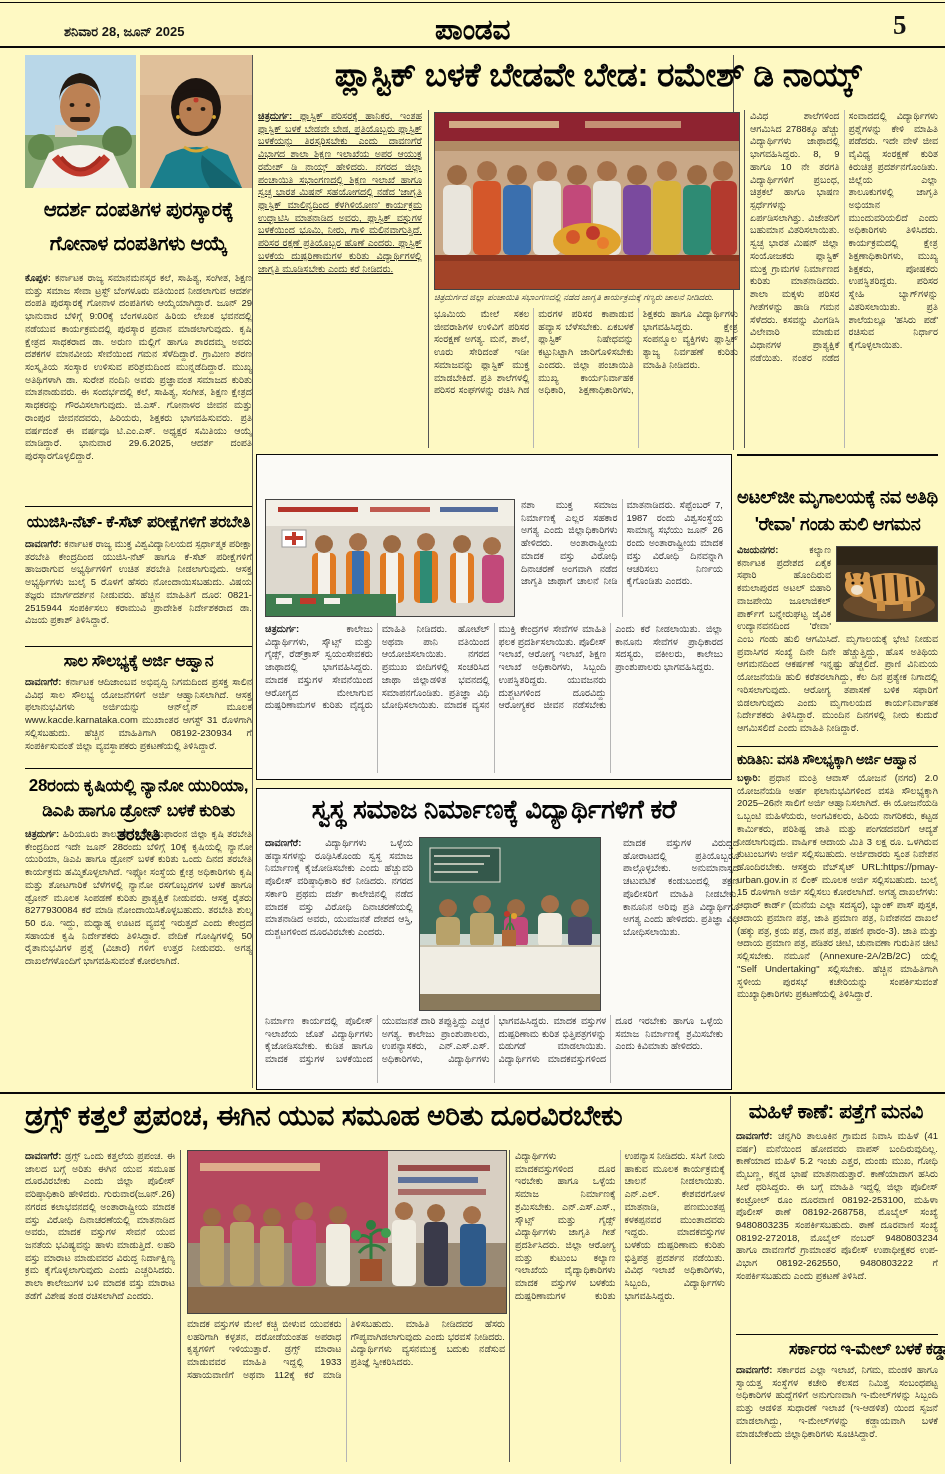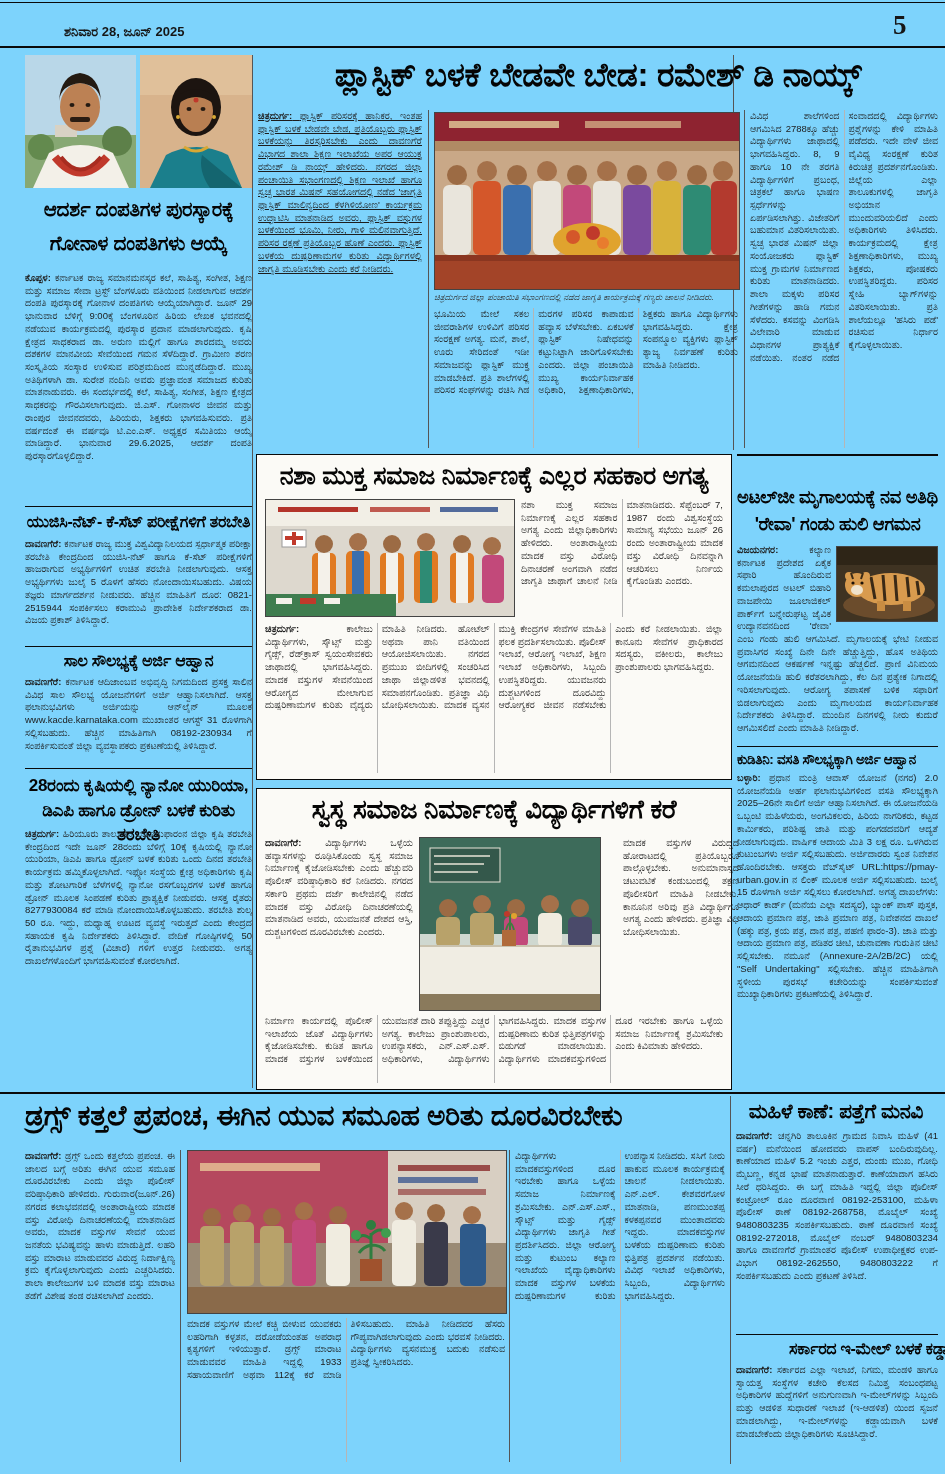--- a/index.html
+++ b/index.html
@@ -1,16 +1,16 @@
 <!DOCTYPE html>
 <html><head>
 <meta charset="utf-8">
 <style>
   html,body{margin:0;padding:0;background:#888;}
-  .page{position:relative;width:945px;height:1474px;background:#7dd3fc;margin:0 auto;
+  .page{position:relative;width:945px;height:1474px;background:#fef9c3;margin:0 auto;
         font-family:"Liberation Sans","DejaVu Sans",sans-serif;color:#161616;overflow:hidden;}
   .abs{position:absolute;}
   .rule{position:absolute;background:#0a0a0a;}
   .vrule{position:absolute;width:1px;background:#555;}
   .hl{font-weight:700;color:#050505;letter-spacing:-0.3px;line-height:1.15;}
   .center{text-align:center;}
   .bt{font-size:9.5px;line-height:1.34;text-align:justify;color:#1d1d1d;overflow:hidden;}
   .dl{font-weight:700;}
   .c2{column-count:2;column-gap:9px;column-rule:1px solid #b5b5b5;}
   .c3{column-count:3;column-gap:9px;column-rule:1px solid #b5b5b5;}
@@ -23,20 +23,21 @@
 </style>
 </head>
 <body>
 
 <div class="page">
 
   <div class="rule" style="left:0;top:2px;width:945px;height:1px;"></div>
 
   <div class="abs" style="left:0;top:0;width:945px;height:48px;">
     <div class="abs" style="left:64px;top:24px;font-size:13px;font-weight:700;">ಶನಿವಾರ 28, ಜೂನ್ 2025</div>
+    <div class="abs hl center" style="left:0;top:14px;width:945px;font-size:28px;">ಪಾಂಡವ</div>
     <div class="abs" style="left:893px;top:10px;font-size:27px;font-weight:700;font-family:'Liberation Serif',serif;">5</div>
   </div>
   <div class="rule" style="left:0;top:46px;width:945px;height:2px;"></div>
 
   <div class="vrule" style="left:252px;top:55px;height:1033px;"></div>
   <div class="vrule" style="left:733px;top:55px;height:395px;"></div>
   <div class="vrule" style="left:730px;top:1096px;height:368px;"></div>
 
   <div class="abs photo" style="left:25px;top:55px;width:111px;height:133px;">
     <svg viewBox="0 0 111 133" preserveAspectRatio="none">
@@ -150,21 +151,20 @@
       <rect y="142" width="304" height="6" fill="#8a3620"></rect>
     </svg>
   </div>
   <div class="abs caption" style="left:434px;top:292px;width:304px;height:14px;overflow:hidden;">ಚಿತ್ರದುರ್ಗದ ಜಿಲ್ಲಾ ಪಂಚಾಯಿತಿ ಸಭಾಂಗಣದಲ್ಲಿ ನಡೆದ ಜಾಗೃತಿ ಕಾರ್ಯಕ್ರಮಕ್ಕೆ ಗಣ್ಯರು ಚಾಲನೆ ನೀಡಿದರು.</div>
   <div class="abs bt c3" style="left:434px;top:308px;width:304px;height:140px;">ಭೂಮಿಯ ಮೇಲೆ ಸಕಲ ಜೀವರಾಶಿಗಳ ಉಳಿವಿಗೆ ಪರಿಸರ ಸಂರಕ್ಷಣೆ ಅಗತ್ಯ. ಮನೆ, ಶಾಲೆ, ಊರು ಸೇರಿದಂತೆ ಇಡೀ ಸಮಾಜವನ್ನು ಪ್ಲಾಸ್ಟಿಕ್ ಮುಕ್ತ ಮಾಡಬೇಕಿದೆ. ಪ್ರತಿ ಶಾಲೆಗಳಲ್ಲಿ ಪರಿಸರ ಸಂಘಗಳನ್ನು ರಚಿಸಿ ಗಿಡ ಮರಗಳ ಪರಿಸರ ಕಾಪಾಡುವ ಹವ್ಯಾಸ ಬೆಳೆಸಬೇಕು. ಏಕಬಳಕೆ ಪ್ಲಾಸ್ಟಿಕ್ ನಿಷೇಧವನ್ನು ಕಟ್ಟುನಿಟ್ಟಾಗಿ ಜಾರಿಗೊಳಿಸಬೇಕು ಎಂದರು. ಜಿಲ್ಲಾ ಪಂಚಾಯಿತಿ ಮುಖ್ಯ ಕಾರ್ಯನಿರ್ವಾಹಕ ಅಧಿಕಾರಿ, ಶಿಕ್ಷಣಾಧಿಕಾರಿಗಳು, ಶಿಕ್ಷಕರು ಹಾಗೂ ವಿದ್ಯಾರ್ಥಿಗಳು ಭಾಗವಹಿಸಿದ್ದರು. ಕ್ಷೇತ್ರ ಸಂಪನ್ಮೂಲ ವ್ಯಕ್ತಿಗಳು ಪ್ಲಾಸ್ಟಿಕ್ ತ್ಯಾಜ್ಯ ನಿರ್ವಹಣೆ ಕುರಿತು ಮಾಹಿತಿ ನೀಡಿದರು.</div>
 
   <div class="vrule" style="left:744px;top:110px;height:338px;"></div>
   <div class="abs bt c2" style="left:750px;top:110px;width:188px;height:338px;">ವಿವಿಧ ಶಾಲೆಗಳಿಂದ ಆಗಮಿಸಿದ 2788ಕ್ಕೂ ಹೆಚ್ಚು ವಿದ್ಯಾರ್ಥಿಗಳು ಜಾಥಾದಲ್ಲಿ ಭಾಗವಹಿಸಿದ್ದರು. 8, 9 ಹಾಗೂ 10 ನೇ ತರಗತಿ ವಿದ್ಯಾರ್ಥಿಗಳಿಗೆ ಪ್ರಬಂಧ, ಚಿತ್ರಕಲೆ ಹಾಗೂ ಭಾಷಣ ಸ್ಪರ್ಧೆಗಳನ್ನು ಏರ್ಪಡಿಸಲಾಗಿತ್ತು. ವಿಜೇತರಿಗೆ ಬಹುಮಾನ ವಿತರಿಸಲಾಯಿತು. ಸ್ವಚ್ಛ ಭಾರತ ಮಿಷನ್ ಜಿಲ್ಲಾ ಸಂಯೋಜಕರು ಪ್ಲಾಸ್ಟಿಕ್ ಮುಕ್ತ ಗ್ರಾಮಗಳ ನಿರ್ಮಾಣದ ಕುರಿತು ಮಾತನಾಡಿದರು. ಶಾಲಾ ಮಕ್ಕಳು ಪರಿಸರ ಗೀತೆಗಳನ್ನು ಹಾಡಿ ಗಮನ ಸೆಳೆದರು. ಕಸವನ್ನು ವಿಂಗಡಿಸಿ ವಿಲೇವಾರಿ ಮಾಡುವ ವಿಧಾನಗಳ ಪ್ರಾತ್ಯಕ್ಷಿಕೆ ನಡೆಯಿತು. ನಂತರ ನಡೆದ ಸಂವಾದದಲ್ಲಿ ವಿದ್ಯಾರ್ಥಿಗಳು ಪ್ರಶ್ನೆಗಳನ್ನು ಕೇಳಿ ಮಾಹಿತಿ ಪಡೆದರು. ಇದೇ ವೇಳೆ ಜೀವ ವೈವಿಧ್ಯ ಸಂರಕ್ಷಣೆ ಕುರಿತ ಕಿರುಚಿತ್ರ ಪ್ರದರ್ಶನಗೊಂಡಿತು. ಜಿಲ್ಲೆಯ ಎಲ್ಲಾ ತಾಲೂಕುಗಳಲ್ಲಿ ಜಾಗೃತಿ ಅಭಿಯಾನ ಮುಂದುವರಿಯಲಿದೆ ಎಂದು ಅಧಿಕಾರಿಗಳು ತಿಳಿಸಿದರು. ಕಾರ್ಯಕ್ರಮದಲ್ಲಿ ಕ್ಷೇತ್ರ ಶಿಕ್ಷಣಾಧಿಕಾರಿಗಳು, ಮುಖ್ಯ ಶಿಕ್ಷಕರು, ಪೋಷಕರು ಉಪಸ್ಥಿತರಿದ್ದರು. ಪರಿಸರ ಸ್ನೇಹಿ ಬ್ಯಾಗ್‌ಗಳನ್ನು ವಿತರಿಸಲಾಯಿತು. ಪ್ರತಿ ಶಾಲೆಯಲ್ಲೂ 'ಹಸಿರು ಪಡೆ' ರಚಿಸುವ ನಿರ್ಧಾರ ಕೈಗೊಳ್ಳಲಾಯಿತು.</div>
 
   <div class="abs box" style="left:256px;top:454px;width:474px;height:324px;">
-    <div class="hl center" style="font-size:25px;margin-top:6px;">ನಶಾ ಮುಕ್ತ ಸಮಾಜ ನಿರ್ಮಾಣಕ್ಕೆ ಎಲ್ಲರ ಸಹಕಾರ ಅಗತ್ಯ</div>
     <div class="photo" style="position:absolute;left:8px;top:44px;width:248px;height:116px;border:1px solid #444;">
       <svg viewBox="0 0 248 116" preserveAspectRatio="none">
         <rect width="248" height="116" fill="#ddd8ce"></rect>
         <rect width="248" height="26" fill="#f2efe6"></rect>
         <rect x="12" y="7" width="80" height="5" fill="#b3342a"></rect>
           <rect x="104" y="7" width="60" height="5" fill="#b3342a" opacity="0.8"></rect>
           <rect x="174" y="7" width="58" height="5" fill="#2b4a8a" opacity="0.8"></rect>
         <rect x="16" y="30" width="24" height="17" fill="#ffffff" stroke="#999"></rect>
         <rect x="26" y="32" width="4" height="13" fill="#c0392b"></rect>
           <rect x="19" y="36" width="18" height="4" fill="#c0392b"></rect>

